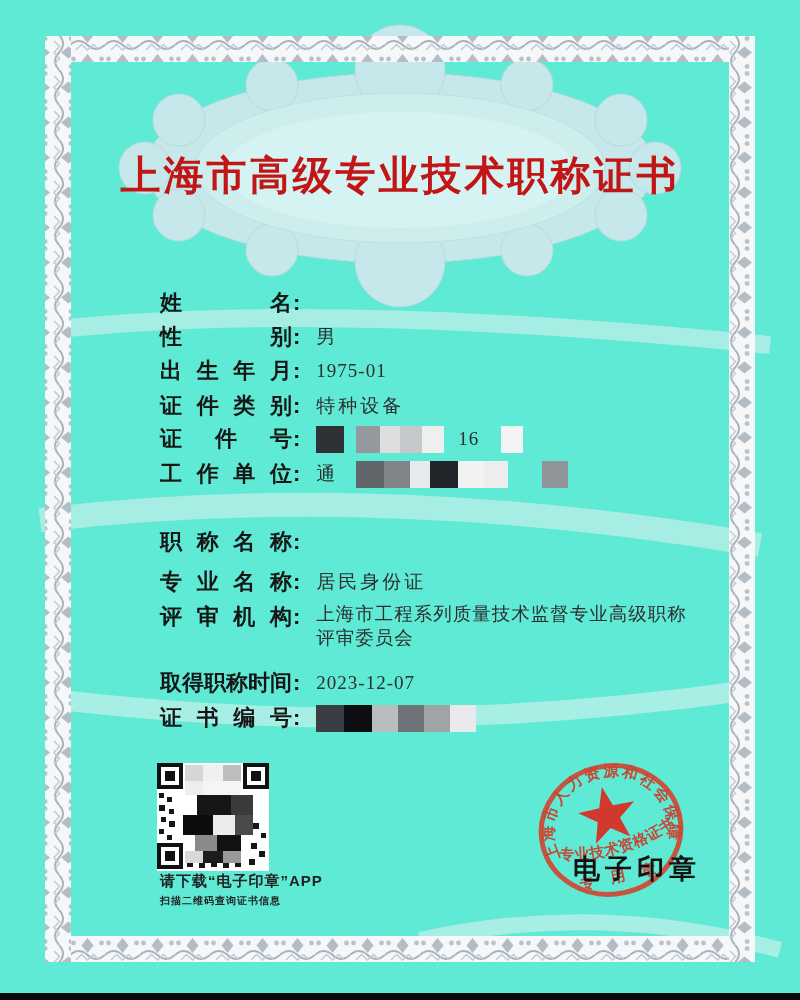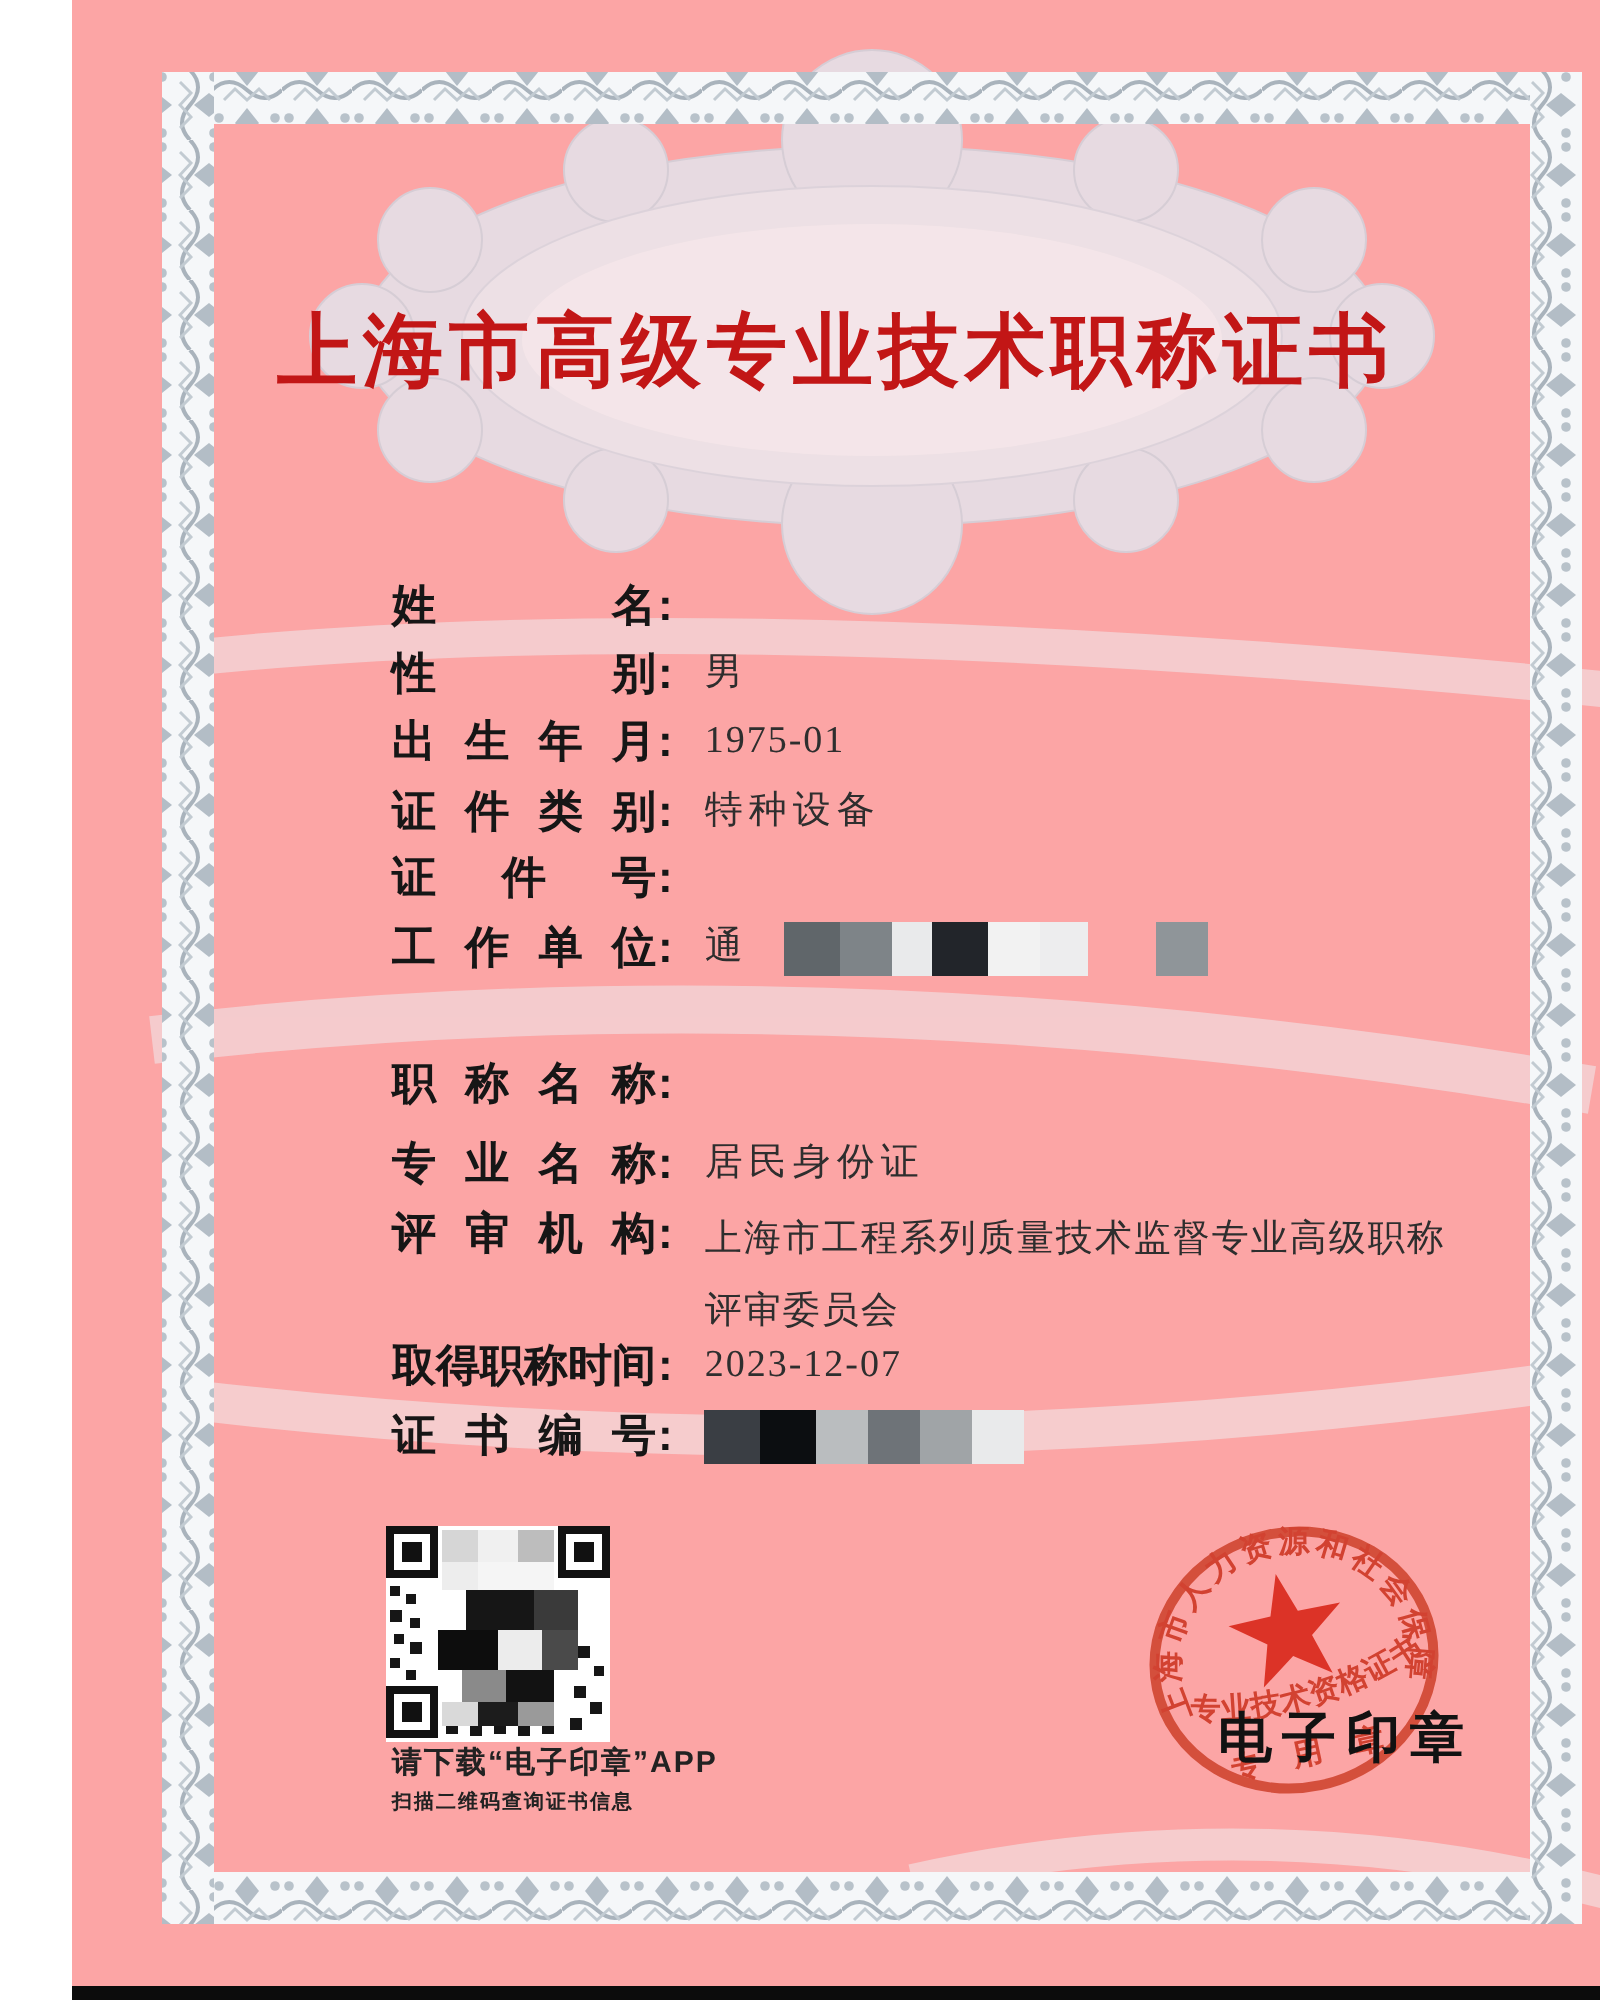--- a/index.html
+++ b/index.html
@@ -1,35 +1,35 @@
 <!DOCTYPE html>
 <html><head>
 <meta charset="utf-8">
 <style>
   * { margin:0; padding:0; box-sizing:border-box; }
   html,body { width:800px; height:1000px; }
   body { font-family:"Liberation Sans", sans-serif; background:#ffffff; position:relative; overflow:hidden; }
-  .page { position:absolute; inset:0; background:#fca5a5;margin-left:36px; }
+  .page { position:absolute; inset:0; background:#5eead4; }
   .bg-svg { position:absolute; left:0; top:0; z-index:0; }
   .content { position:absolute; inset:0; z-index:2; }
 
   .title { position:absolute; left:0; right:0; top:148px; text-align:center;
            font-size:40px; font-weight:900; letter-spacing:3px; color:#c21616;
            font-family:"Liberation Sans", sans-serif; }
 
   .row { position:absolute; left:160px; display:flex; align-items:center; }
   .row.top-align { align-items:flex-start; }
   .lbl { width:132px; display:flex; justify-content:space-between;
          font-size:22px; font-weight:800; color:#161616; line-height:30px; }
   .colon { font-size:22px; font-weight:800; color:#161616; line-height:30px; margin-left:1px; }
   .val { margin-left:16px; font-family:"Liberation Serif", serif; font-size:19px;
          color:#2e2e2e; letter-spacing:3px; line-height:30px; display:flex; align-items:center; }
   .val.num { letter-spacing:1px; }
   .val-long { margin-left:16px; font-family:"Liberation Serif", serif; font-size:18.5px;
-              color:#2e2e2e; letter-spacing:1px; line-height:36px; width:388px; display:block; }
+              color:#2e2e2e; letter-spacing:1px; line-height:24px; width:388px; display:block; }
   .mz { display:inline-block; height:27px; vertical-align:middle; }
   .mosaic-strip { display:inline-flex; align-items:center; }
   .suffix { margin:0 4px 0 14px; }
   .prefix { margin-right:2px; }
 
   .qr-wrap { position:absolute; left:157px; top:763px; }
   .footer-line1 { position:absolute; left:160px; top:872px; font-size:15px; font-weight:800;
                   color:#222; letter-spacing:1px; }
   .footer-line2 { position:absolute; left:160px; top:894px; font-size:10px; font-weight:800;
                   color:#222; letter-spacing:1px; }
@@ -146,20 +146,33 @@
       <div class="val">特种设备</div>
     </div>
 
     <div class="row" style="top:424px">
       <div class="lbl">
           <span>证</span>
           <span>件</span>
           <span>号</span>
         </div>
       <div class="colon">:</div>
+      <div class="val num">
+        <span class="mosaic-strip">
+            <span class="mz" style="width: 28px; background: rgb(46, 49, 53);"></span>
+            <span class="mz" style="width: 24px; background: rgb(147, 153, 157); margin-left: 12px;"></span>
+            <span class="mz" style="width: 20px; background: rgb(220, 222, 224);"></span>
+            <span class="mz" style="width: 22px; background: rgb(198, 201, 203);"></span>
+            <span class="mz" style="width: 22px; background: rgb(238, 240, 240);"></span>
+          </span>
+        <span class="suffix">16</span>
+        <span class="mosaic-strip">
+            <span class="mz" style="width: 22px; background: rgb(243, 244, 245); margin-left: 18px;"></span>
+          </span>
+      </div>
     </div>
 
     <div class="row" style="top:459px">
       <div class="lbl">
           <span>工</span>
           <span>作</span>
           <span>单</span>
           <span>位</span>
         </div>
       <div class="colon">:</div>

